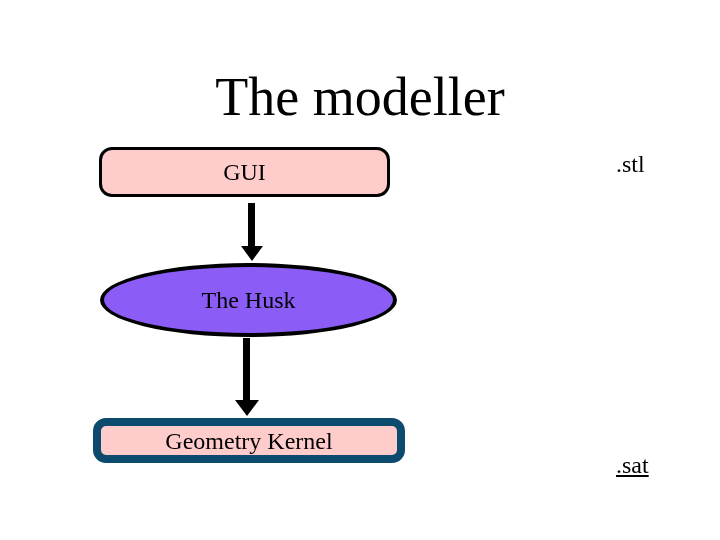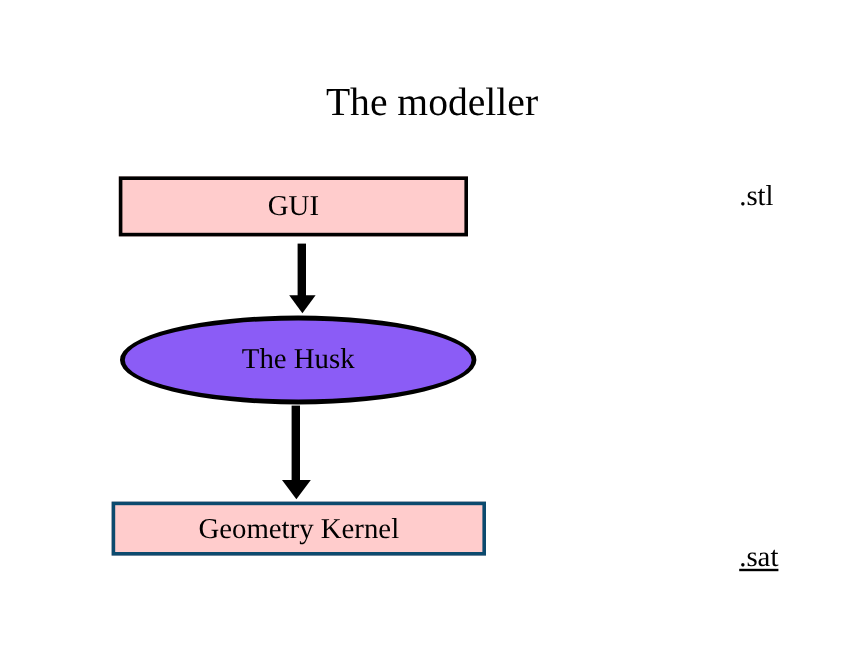--- a/index.html
+++ b/index.html
@@ -16,33 +16,34 @@
     font-family: "Liberation Serif", serif;
     color: #000000;
   }
   .title {
     position: absolute;
     top: 70px;
     left: 0;
     width: 720px;
     margin: 0;
     text-align: center;
-    font-size: 33px;
+    font-size: 54px;
     font-weight: normal;
     line-height: 1;
   }
   .node {
     position: absolute;
     box-sizing: border-box;
     display: flex;
     align-items: center;
     justify-content: center;
     font-size: 24px;
     line-height: 1;
     text-align: center;
+    border-radius: 13px;
   }
   .node-gui {
     left: 99px;
     top: 147px;
     width: 291px;
     height: 50px;
     border: 3px solid #000000;
     background: #ffcccc;
   }
   .node-husk {
@@ -52,21 +53,21 @@
     height: 74px;
     border: 4px solid #000000;
     background: #8b5cf6;
     border-radius: 50%;
   }
   .node-kernel {
     left: 93px;
     top: 418px;
     width: 312px;
     height: 45px;
-    border: 3px solid #0c4a6e;
+    border: 8px solid #0c4a6e;
     background: #ffcccc;
   }
   .arrow-shaft {
     position: absolute;
     background: #000000;
   }
   .arrow-head {
     position: absolute;
     width: 0;
     height: 0;

